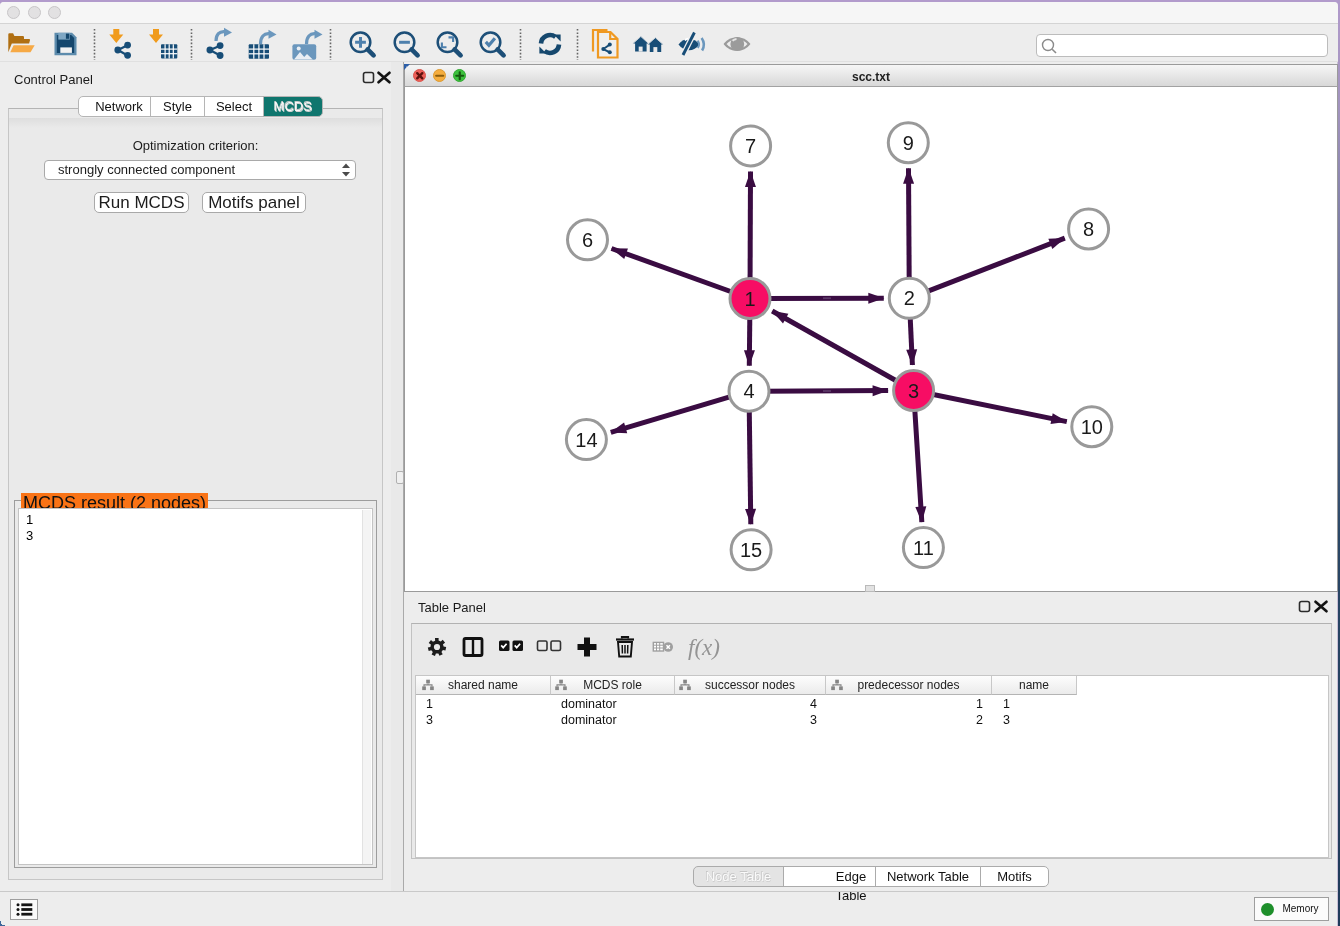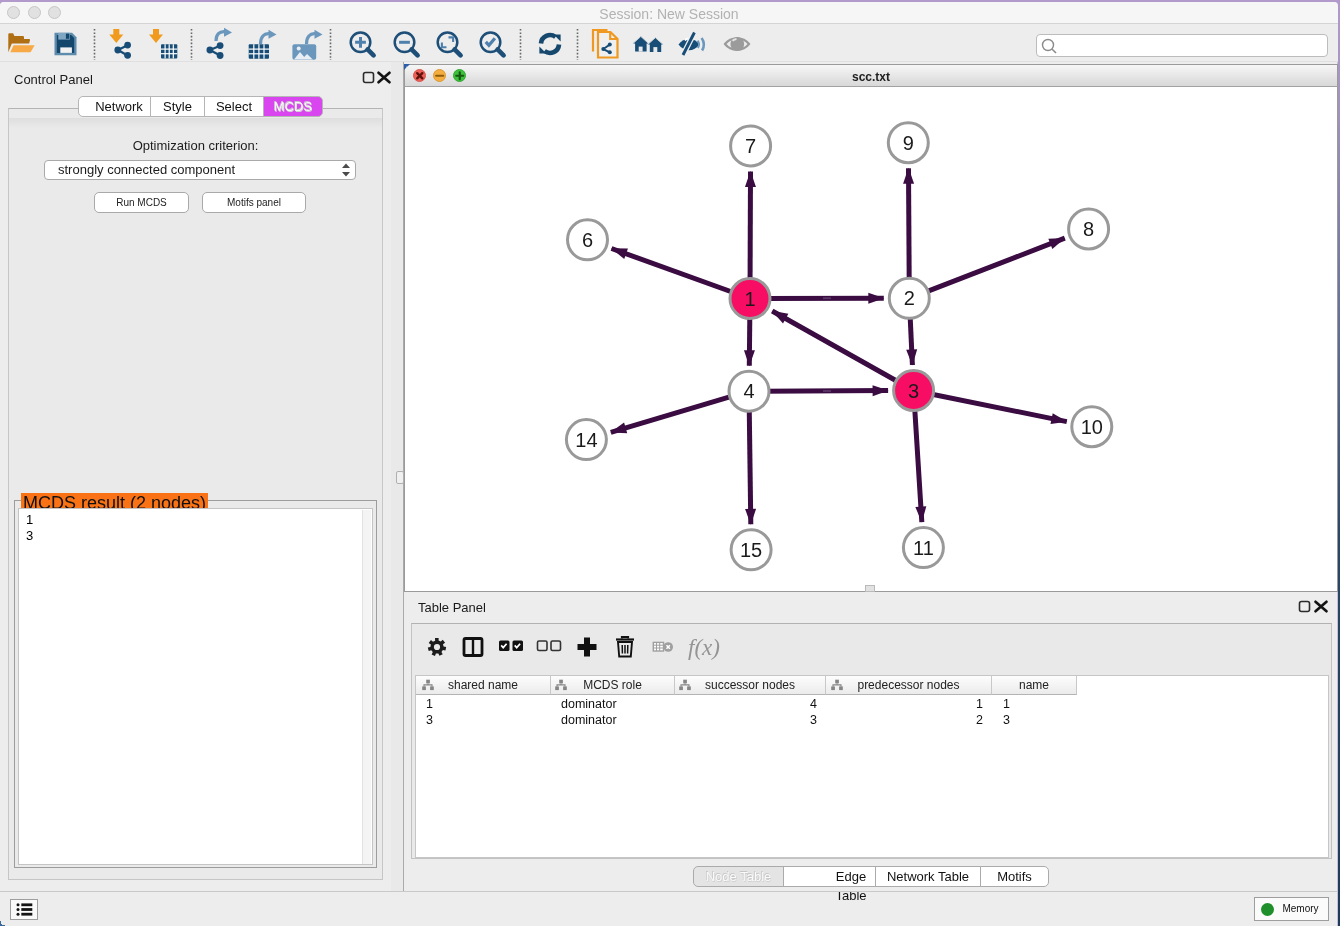--- a/index.html
+++ b/index.html
@@ -11,21 +11,21 @@
 .tl { position:absolute; top:4px; width:13px; height:13px; border-radius:50%; background:#e2e1e2; border:1px solid #c8c6c8; }
 #wtitle { position:absolute; top:4px; left:0; width:100%; text-align:center; font-size:14px; color:#b2b2b2; }
 #toolbar { position:absolute; left:0; top:24px; width:1338px; height:38px; background:#ededed; border-bottom:1px solid #e0e0e0; }
 #searchbox { position:absolute; left:1036px; top:34px; width:292px; height:23px; background:#fff; border:1px solid #bcbcbc; border-radius:4px; }
 #cp-title { position:absolute; left:14px; top:72px; font-size:13px; color:#1a1a1a; }
 .tab { position:absolute; top:96px; height:21px; background:#fff; border:1px solid #b5b5b5; font-size:13px; color:#111; text-align:center; line-height:19px; }
 #tabcontent { position:absolute; left:8px; top:108px; width:375px; height:772px; background:#eaeaea; border:1px solid #c6c6c6; border-top:1px solid #b4b4b4; }
 #tabshadow { position:absolute; left:9px; top:118px; width:373px; height:10px; background:linear-gradient(#dedede,#eaeaea); }
 #optlabel { position:absolute; left:0; top:138px; width:391px; text-align:center; font-size:13px; color:#1c1c1c; }
 #dropdown { position:absolute; left:44px; top:160px; width:312px; height:20px; background:#fff; border:1px solid #a9a9a9; border-radius:4px; font-size:13px; color:#1c1c1c; line-height:18px; padding-left:13px; }
-.btn { position:absolute; top:192px; height:21px; background:#fff; border:1px solid #a9a9a9; border-radius:5px; font-size:10px; color:#1c1c1c; text-align:center; line-height:19px; }
+.btn { position:absolute; top:192px; height:21px; background:#fff; border:1px solid #a9a9a9; border-radius:5px; font-size:17px; color:#1c1c1c; text-align:center; line-height:19px; }
 #fieldset { position:absolute; left:14px; top:500px; width:363px; height:368px; border:1px solid #9d9d9d; }
 #fieldlegend { position:absolute; left:6px; top:-8px; background:#f97316; font-size:18px; color:#111; padding:0 2px; }
 #fieldwhite { position:absolute; left:3px; top:7px; width:355px; height:357px; background:#fff; border:1px solid #c4c4c4; font-size:13px; color:#000; line-height:16px; padding:3px 0 0 7px; }
 #fieldscroll { position:absolute; right:1px; top:1px; width:9px; height:354px; background:#f4f4f4; border-left:1px solid #e2e2e2; }
 #vdivider { position:absolute; left:391px; top:62px; width:13px; height:829px; background:#e9e9e9; border-right:1px solid #aaaaaa; }
 #vhandle { position:absolute; left:396px; top:471px; width:8px; height:13px; background:#f0f0f0; border:1px solid #b0b0b0; border-radius:2px; }
 #netwin { position:absolute; left:404px; top:64px; width:934px; height:528px; background:#fff; border:1px solid #9a9a9a; }
 #nettitle { position:absolute; left:404px; top:64px; width:934px; height:23px; background:linear-gradient(#f6f6f6,#d8d8d8); border:1px solid #9a9a9a; border-bottom:1px solid #a2a2a2; }
 #nettext { position:absolute; left:404px; top:70px; width:934px; text-align:center; font-size:12px; font-weight:bold; color:#222; }
 .mtl { position:absolute; width:13px; height:13px; border-radius:50%; top:69px; }
@@ -44,21 +44,20 @@
 </style>
 </head>
 <body>
 <div id="win"></div>
 <div id="rightstrip"></div>
 <div style="position:absolute; left:0; top:921px; width:5px; height:5px; background:radial-gradient(circle at 5px 0px, rgba(0,0,0,0) 4.5px, #3d6699 4.5px);"></div>
 <div id="titlebar">
   <div class="tl" style="left:7px;"></div>
   <div class="tl" style="left:27.5px;"></div>
   <div class="tl" style="left:47.5px;"></div>
-  <div id="wtitle">Session: New Session</div>
 </div>
 <div id="toolbar"></div>
 <svg class="ico" style="left:0; top:27px;" width="1340" height="35">
 
   <g transform="translate(21,17)">
     <path d="M-12.7,8.3 L-12.7,-9.6 Q-12.7,-10.7 -11.7,-10.7 L-7.9,-10.7 L-6.6,-8 L1.9,-8 Q3,-8 3,-6.9 L3,-5 L8,-5 Q9.3,-5 9,-3.8 L8.1,-0.6 L-9.2,-0.6 L-12.7,8.3 z" fill="#b06f12"></path>
     <path d="M-10.7,8.3 L-7.4,1.2 L13.7,1.2 L9.5,8.3 z" fill="#f6a945"></path>
   </g>
 
   <g transform="translate(65.5,17)">
@@ -211,21 +210,21 @@
 <div id="cp-title">Control Panel</div>
 <svg class="ico" style="left:361px; top:71px;" width="36" height="14">
   <rect x="2.5" y="1.5" width="10" height="10" rx="2" fill="none" stroke="#2b2b2b" stroke-width="1.6"></rect>
   <path d="M17.5,1.8 L28.5,11.2 M28.5,1.8 L17.5,11.2" stroke="#141414" stroke-width="2.7" stroke-linecap="round"></path>
 </svg>
 <div id="tabcontent"></div>
 <div id="tabshadow"></div>
 <div class="tab" style="left:78px; width:82px; border-radius:5px 0 0 5px;">Network</div>
 <div class="tab" style="left:150px; width:55px;">Style</div>
 <div class="tab" style="left:204px; width:60px;">Select</div>
-<div class="tab" style="left:263px; width:60px; background:#d946ef; color:#fafafa; text-shadow:-0.6px -0.6px 0 #c6c6c6, 0.6px 0.6px 0 #cfcfcf; border-radius:0 5px 5px 0;">MCDS</div>
+<div class="tab" style="left:263px; width:60px; background:#0f766e; color:#fafafa; text-shadow:-0.6px -0.6px 0 #c6c6c6, 0.6px 0.6px 0 #cfcfcf; border-radius:0 5px 5px 0;">MCDS</div>
 <div id="optlabel">Optimization criterion:</div>
 <div id="dropdown">strongly connected component</div>
 <svg class="ico" style="left:339px; top:162px;" width="14" height="16">
   <path d="M3,6 L7,1.5 L11,6 z" fill="#4a4a4a"></path>
   <path d="M3,10 L7,14.5 L11,10 z" fill="#4a4a4a"></path>
 </svg>
 <div class="btn" style="left:94px; width:95px;">Run MCDS</div>
 <div class="btn" style="left:202px; width:104px;">Motifs panel</div>
 <div id="fieldset">
   <div id="fieldlegend">MCDS result (2 nodes)</div>

